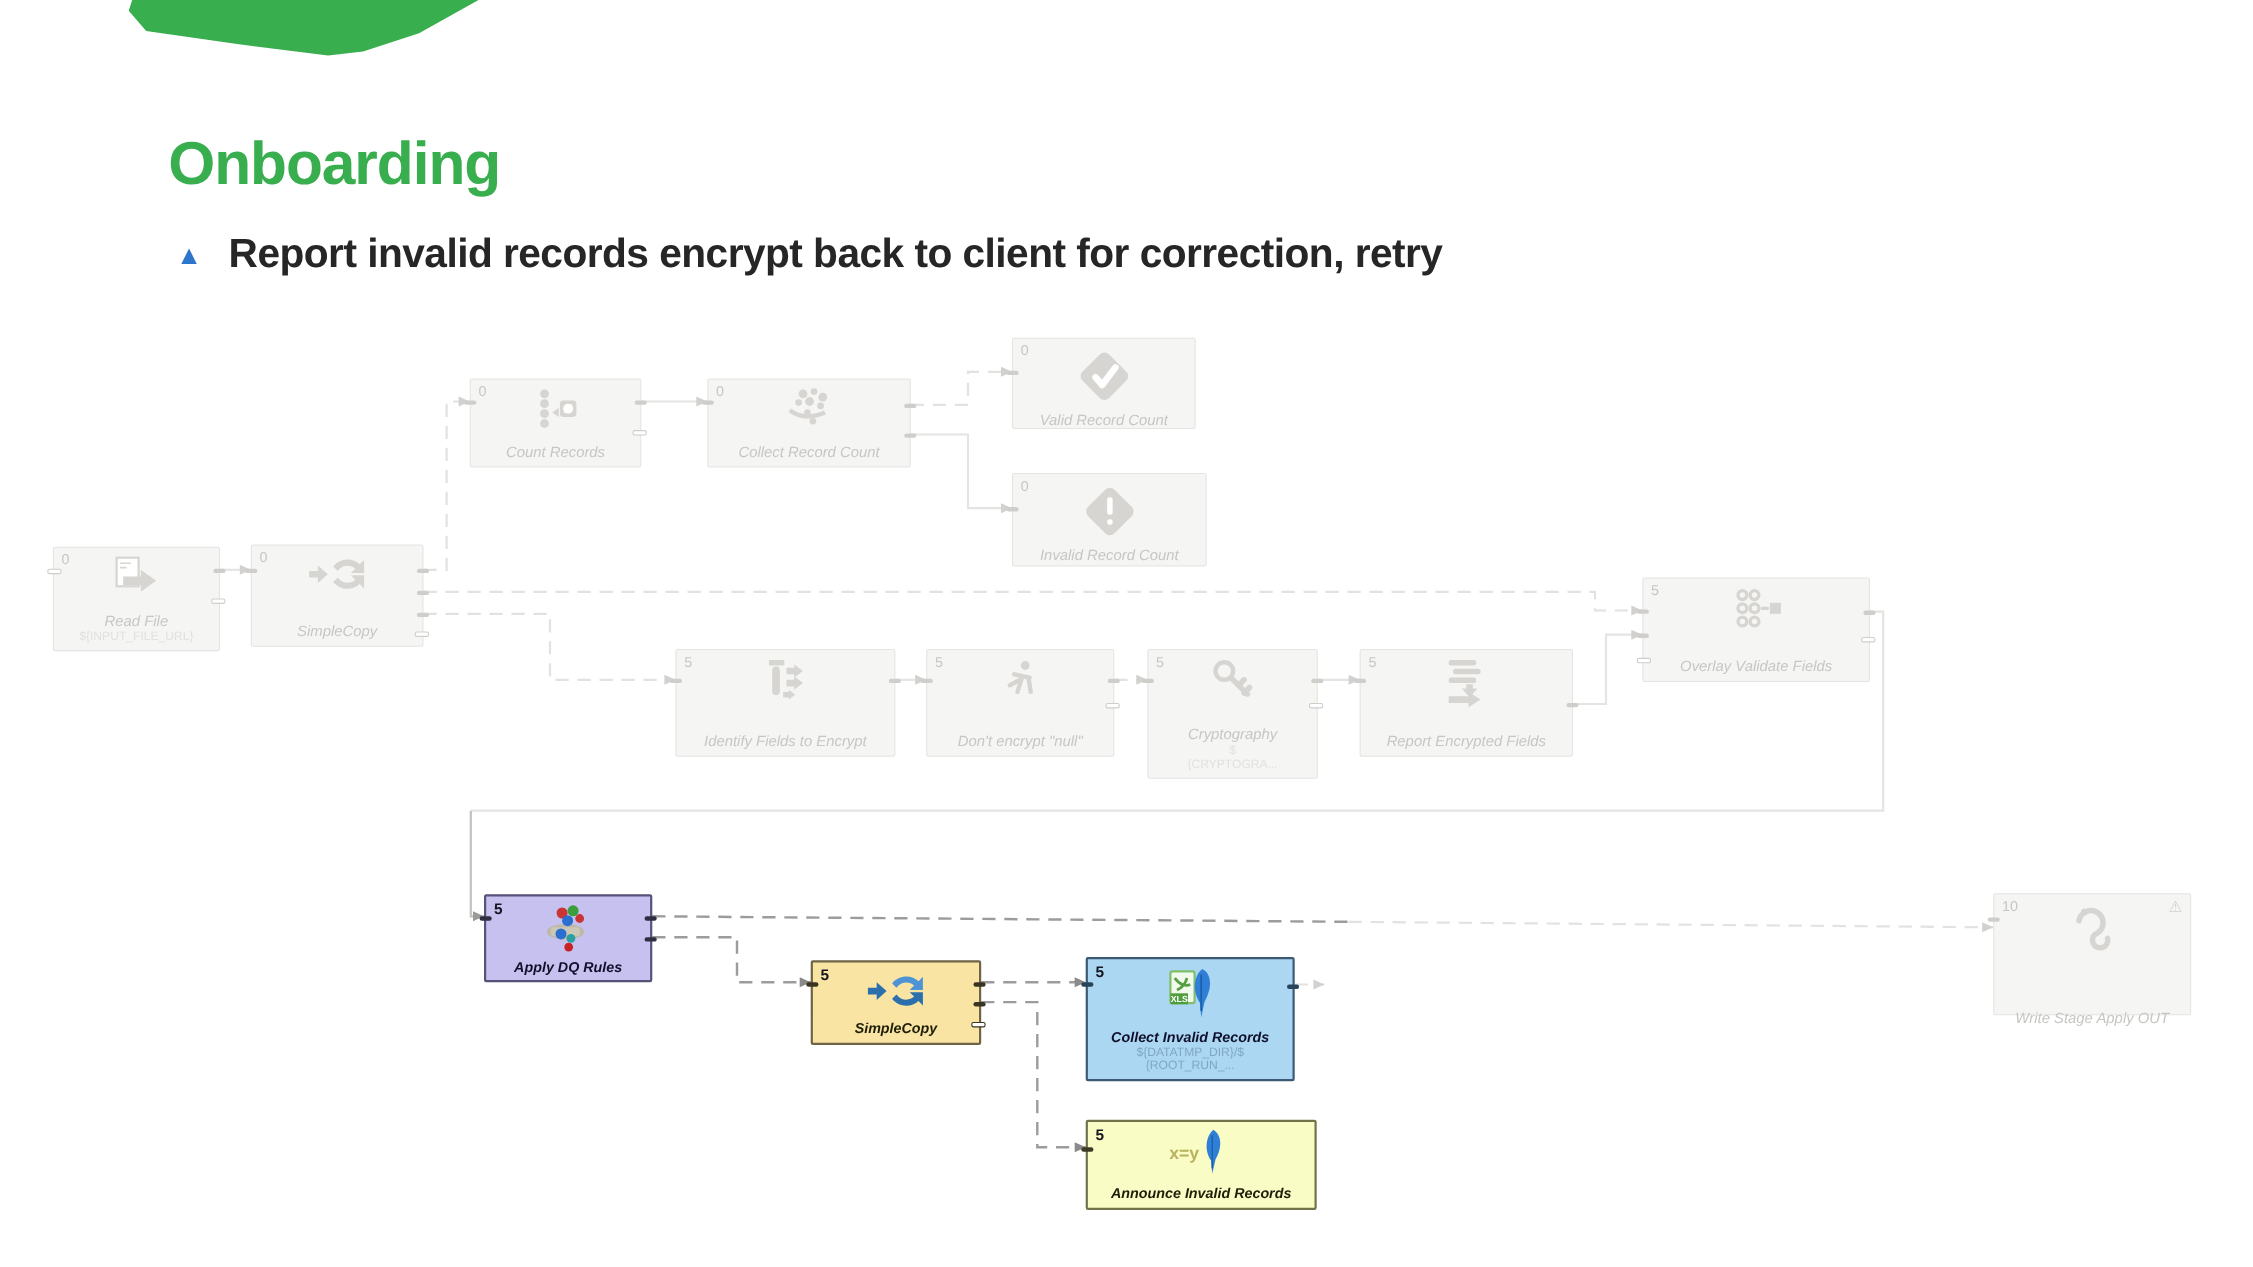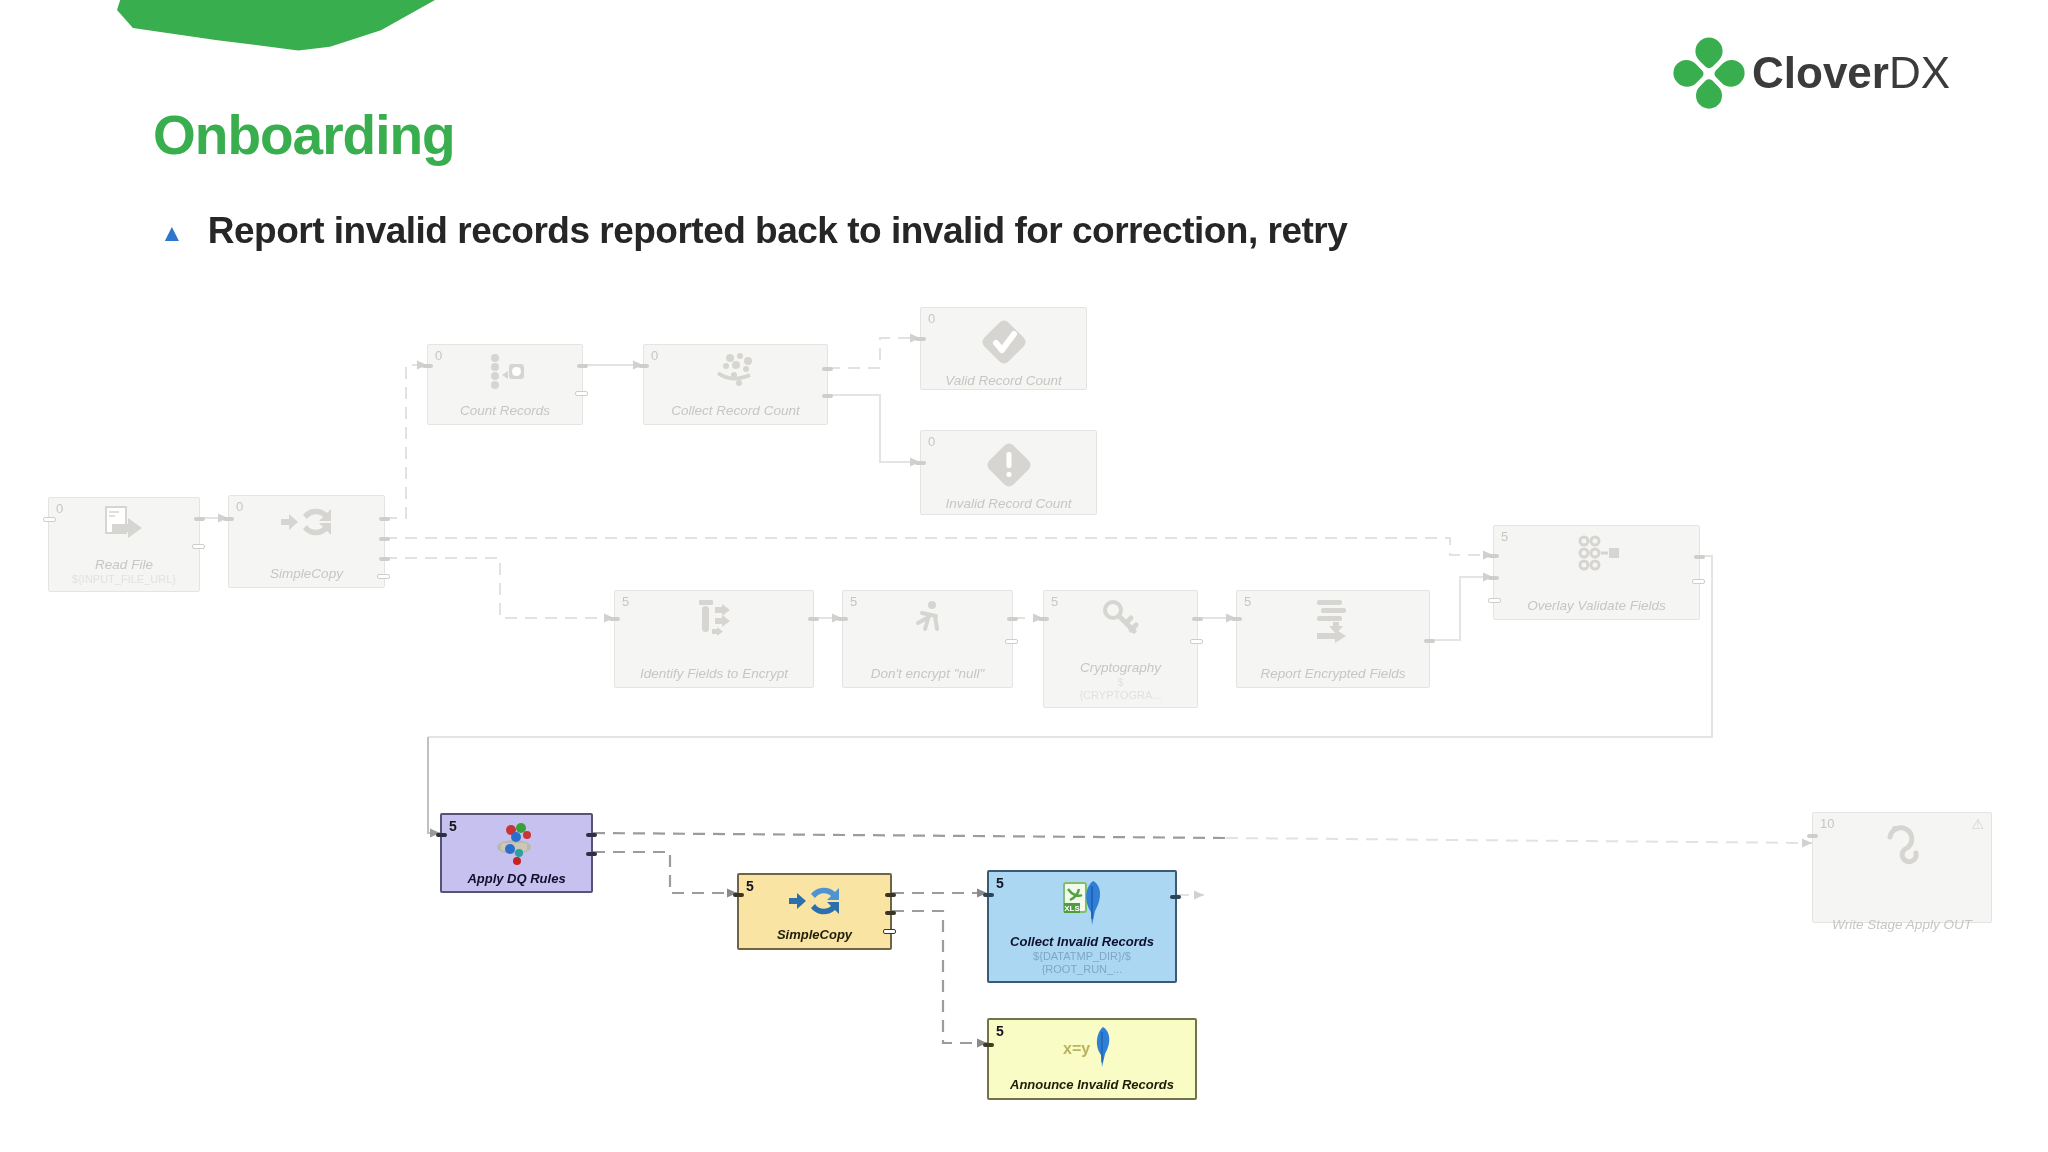--- a/index.html
+++ b/index.html
@@ -3,21 +3,21 @@
 <meta charset="utf-8">
 <style>
   html,body{margin:0;padding:0;background:#fff;}
   body{width:2048px;height:1152px;position:relative;overflow:hidden;
        font-family:"Liberation Sans",sans-serif;}
   .canvas{position:absolute;inset:0;}
 
   
   .accent-shape{position:absolute;left:117px;top:0;width:318px;height:52px;background:#38ae4e;
     clip-path:polygon(1% 0,100% 0,83% 58%,67% 90%,57% 97%,31% 77%,5% 54%,0 19%);}
-  .page-title{position:absolute;left:153px;top:103px;font-size:55px;font-weight:700;color:#38ae4e;letter-spacing:-1px;}
+  .page-title{position:absolute;left:153px;top:116px;font-size:55px;font-weight:700;color:#38ae4e;letter-spacing:-1px;}
   .bullet-row{position:absolute;left:160px;top:210px;display:flex;align-items:center;gap:24px;}
   .bullet-tri{font-size:24px;color:#2e75cc;line-height:1;transform:translateY(2px);}
   .bullet-text{font-size:37px;font-weight:700;color:#262626;letter-spacing:-0.5px;}
   .logo{position:absolute;left:1680px;top:44px;display:flex;align-items:center;gap:14px;}
   .clover{width:58px;height:58px;transform:rotate(45deg);display:grid;grid-template-columns:1fr 1fr;gap:5px;}
   .clover span{background:#38ae4e;display:block;}
   .leaf-tl{border-radius:50% 50% 18% 50%;}
   .leaf-tr{border-radius:50% 50% 50% 18%;}
   .leaf-bl{border-radius:50% 18% 50% 50%;}
   .leaf-br{border-radius:18% 50% 50% 50%;}
@@ -55,32 +55,23 @@
 </head>
 <body>
 
 <div class="canvas">
   <div class="accent-shape"></div>
 
   <div class="page-title">Onboarding</div>
 
   <div class="bullet-row">
     <span class="bullet-tri">▲</span>
-    <span class="bullet-text">Report invalid records reported back to invalid for correction, retry</span>
+    <span class="bullet-text">Report invalid records encrypt back to client for correction, retry</span>
   </div>
 
-  <div class="logo">
-    <div class="clover">
-      <span class="leaf-tl"></span>
-      <span class="leaf-tr"></span>
-      <span class="leaf-bl"></span>
-      <span class="leaf-br"></span>
-    </div>
-    <div class="logo-text"><b>Clover</b><i>DX</i></div>
-  </div>
 
   <div id="diagram">
       <svg width="2048" height="1152" class="edge-layer">
         <polyline points="200,518 228,518" fill="none" stroke="#e5e4e2" stroke-width="2"></polyline>
         <polygon points="228,518 218,522.5 218,513.5" fill="#d2d1cf"></polygon>
         <polyline points="385,518 406,518 406,365 427,365" fill="none" stroke="#e3e2e0" stroke-width="2" stroke-dasharray="12 8"></polyline>
         <polygon points="427,365 417,369.5 417,360.5" fill="#d2d1cf"></polygon>
         <polyline points="583,365 643,365" fill="none" stroke="#e5e4e2" stroke-width="2"></polyline>
         <polygon points="643,365 633,369.5 633,360.5" fill="#d2d1cf"></polygon>
         <polyline points="828,368 880,368 880,338 920,338" fill="none" stroke="#e3e2e0" stroke-width="2" stroke-dasharray="12 8"></polyline>

